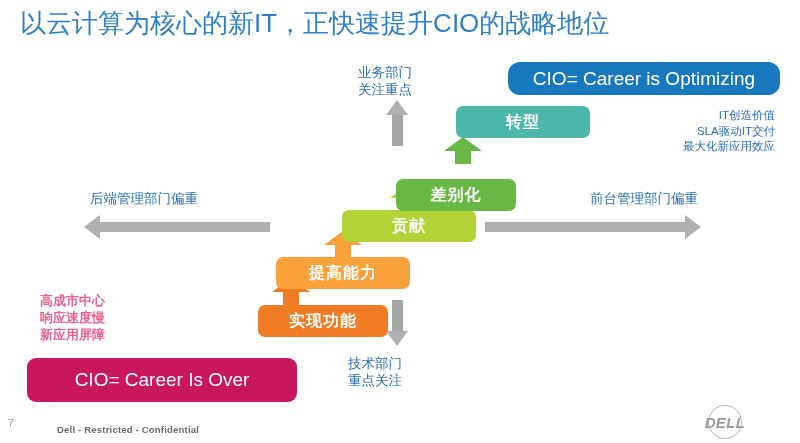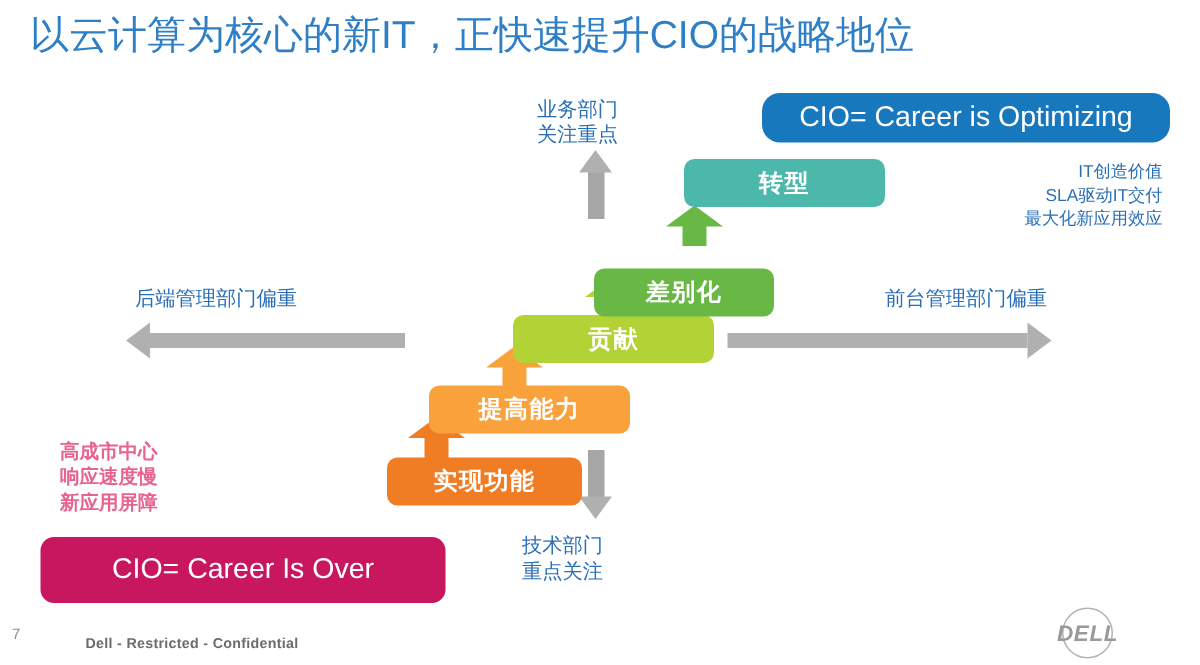--- a/index.html
+++ b/index.html
@@ -142,21 +142,21 @@
     <div class="gray-v-head" style="left:386px;top:331px;border-width:15px 11px 0 11px;border-color:#b0b0b0 transparent transparent transparent;"></div>
   </div>
 
   <div class="step" style="left:218px;top:305px;width:130px;height:32px;background:#f07d24;margin-left:40px;">实现功能</div>
 
   <div>
     <div style="position:absolute;left:283px;top:290px;width:16px;height:16px;background:#f07d24;"></div>
     <div style="position:absolute;left:272px;top:278px;width:0;height:0;border-style:solid;border-width:0 19px 14px 19px;border-color:transparent transparent #f07d24 transparent;"></div>
   </div>
 
-  <div class="step" style="left:276px;top:257px;width:134px;height:32px;background:#f9a13a;margin-left:10px;">提高能力</div>
+  <div class="step" style="left:276px;top:257px;width:134px;height:32px;background:#f9a13a;">提高能力</div>
 
   <div>
     <div style="position:absolute;left:335px;top:243px;width:16px;height:15px;background:#f9a13a;"></div>
     <div style="position:absolute;left:324px;top:231px;width:0;height:0;border-style:solid;border-width:0 19px 14px 19px;border-color:transparent transparent #f9a13a transparent;"></div>
   </div>
 
   <div class="step" style="left:342px;top:210px;width:134px;height:32px;background:#b2d235;">贡献</div>
 
   <div>
     <div style="position:absolute;left:401px;top:196px;width:16px;height:15px;background:#b2d235;"></div>

